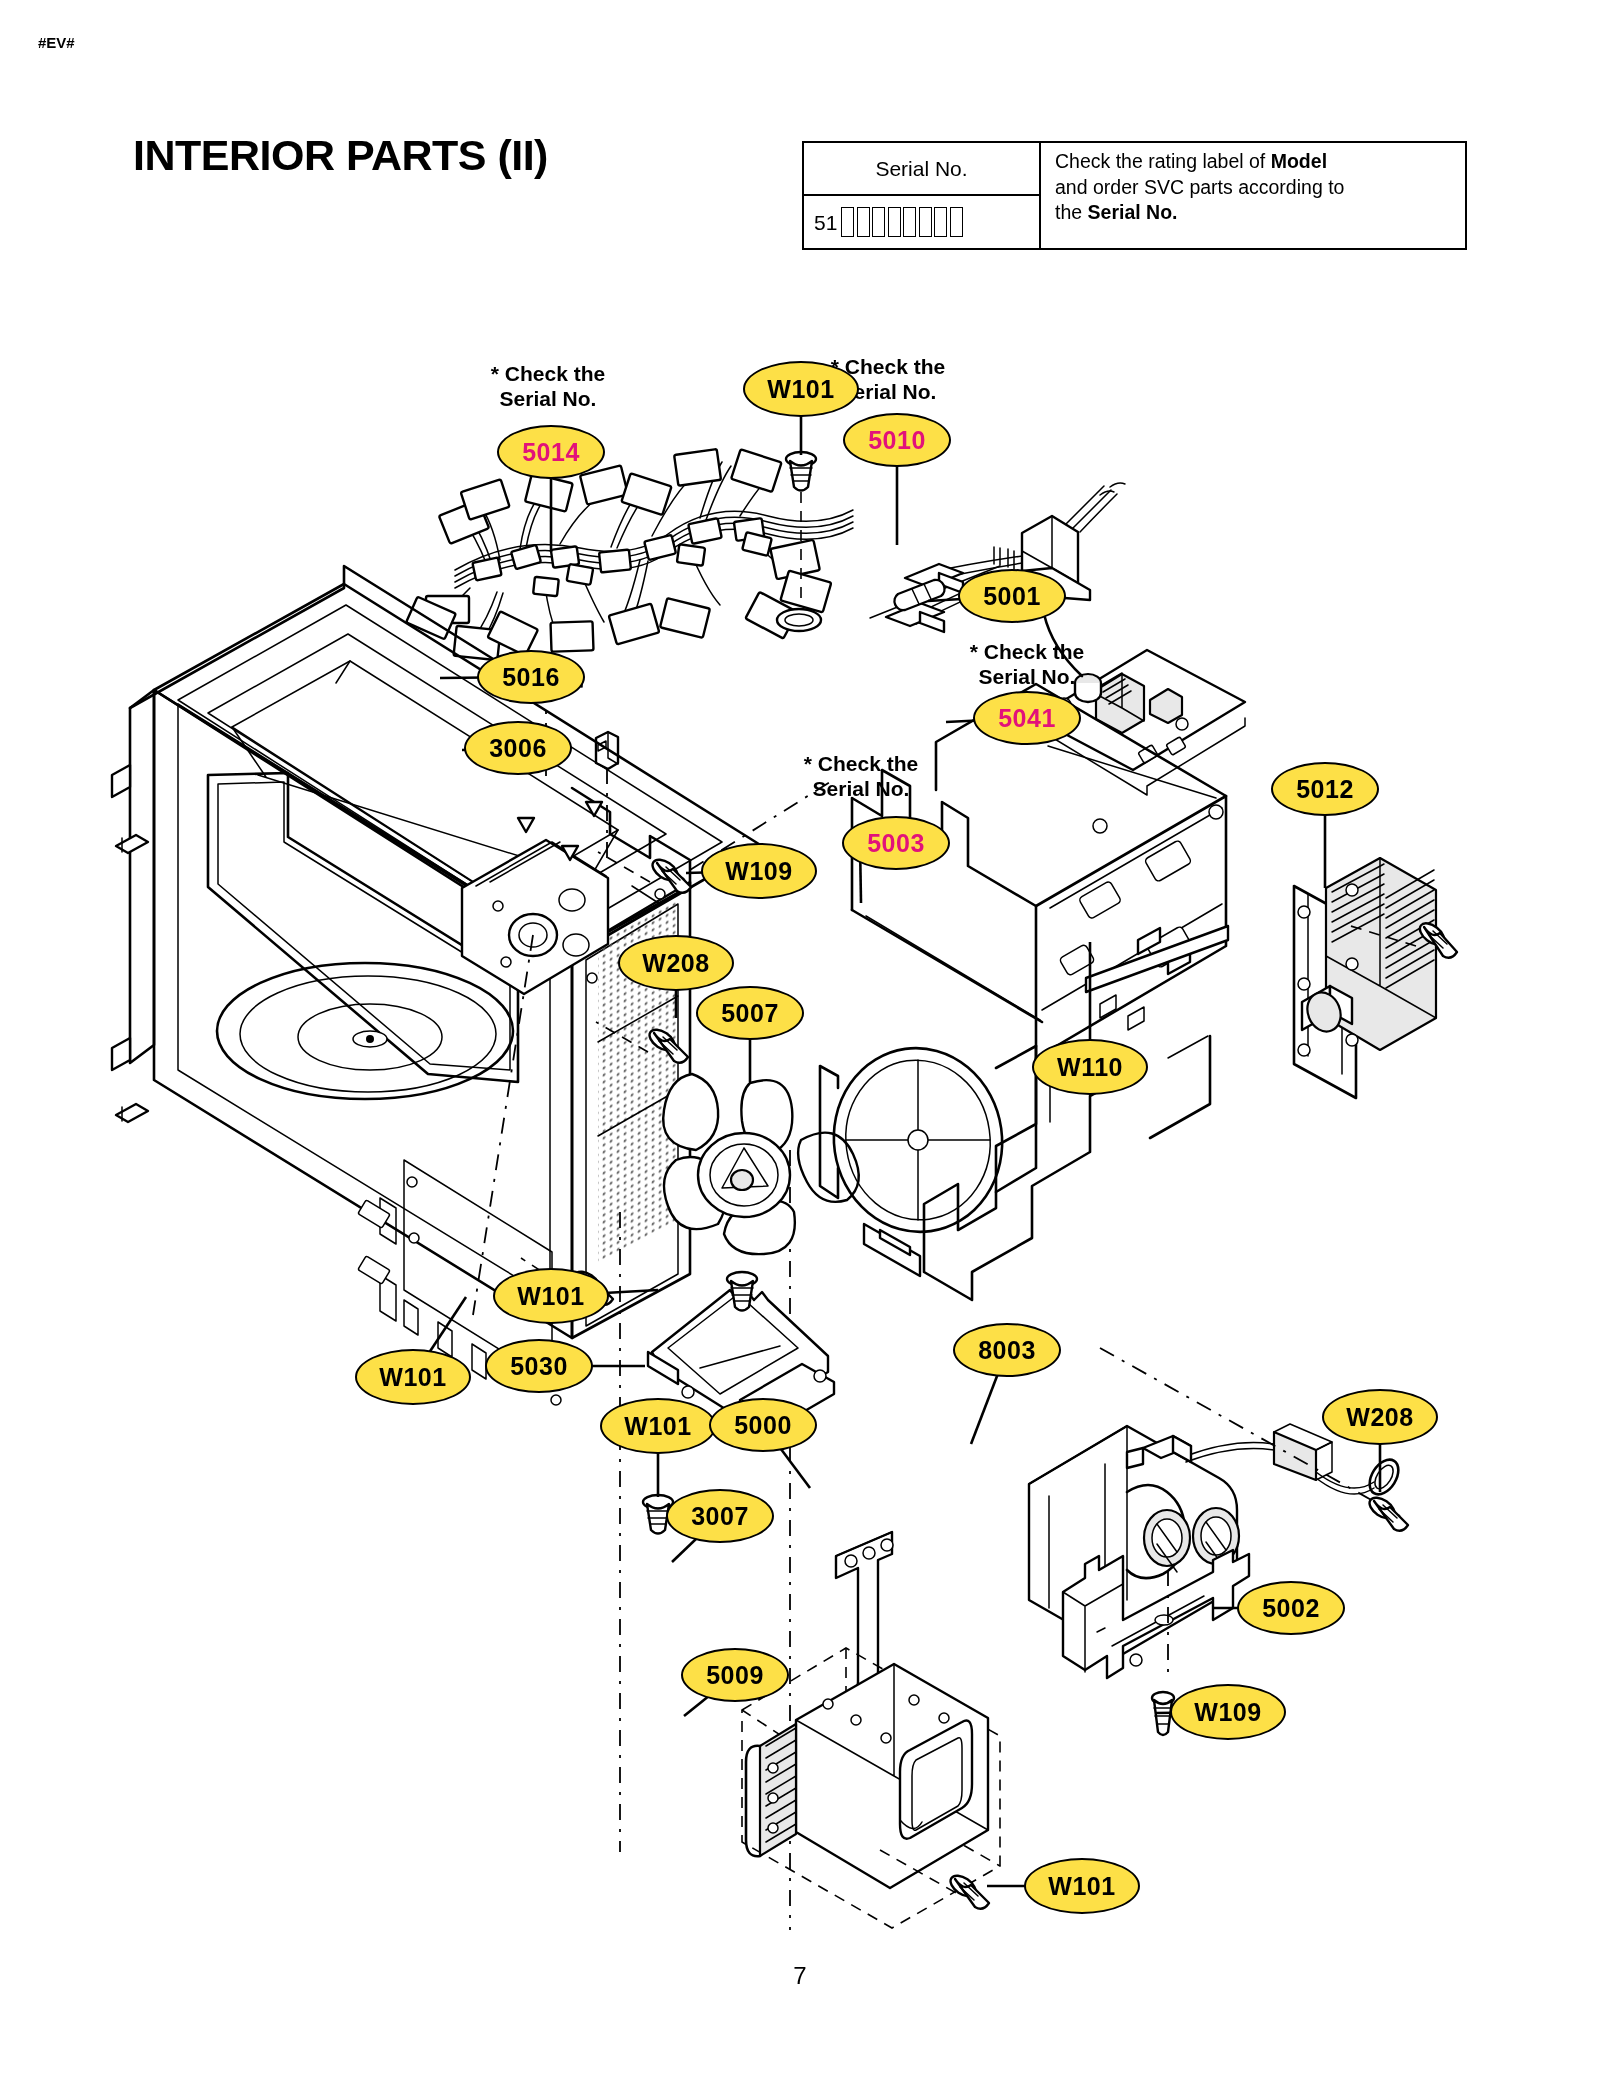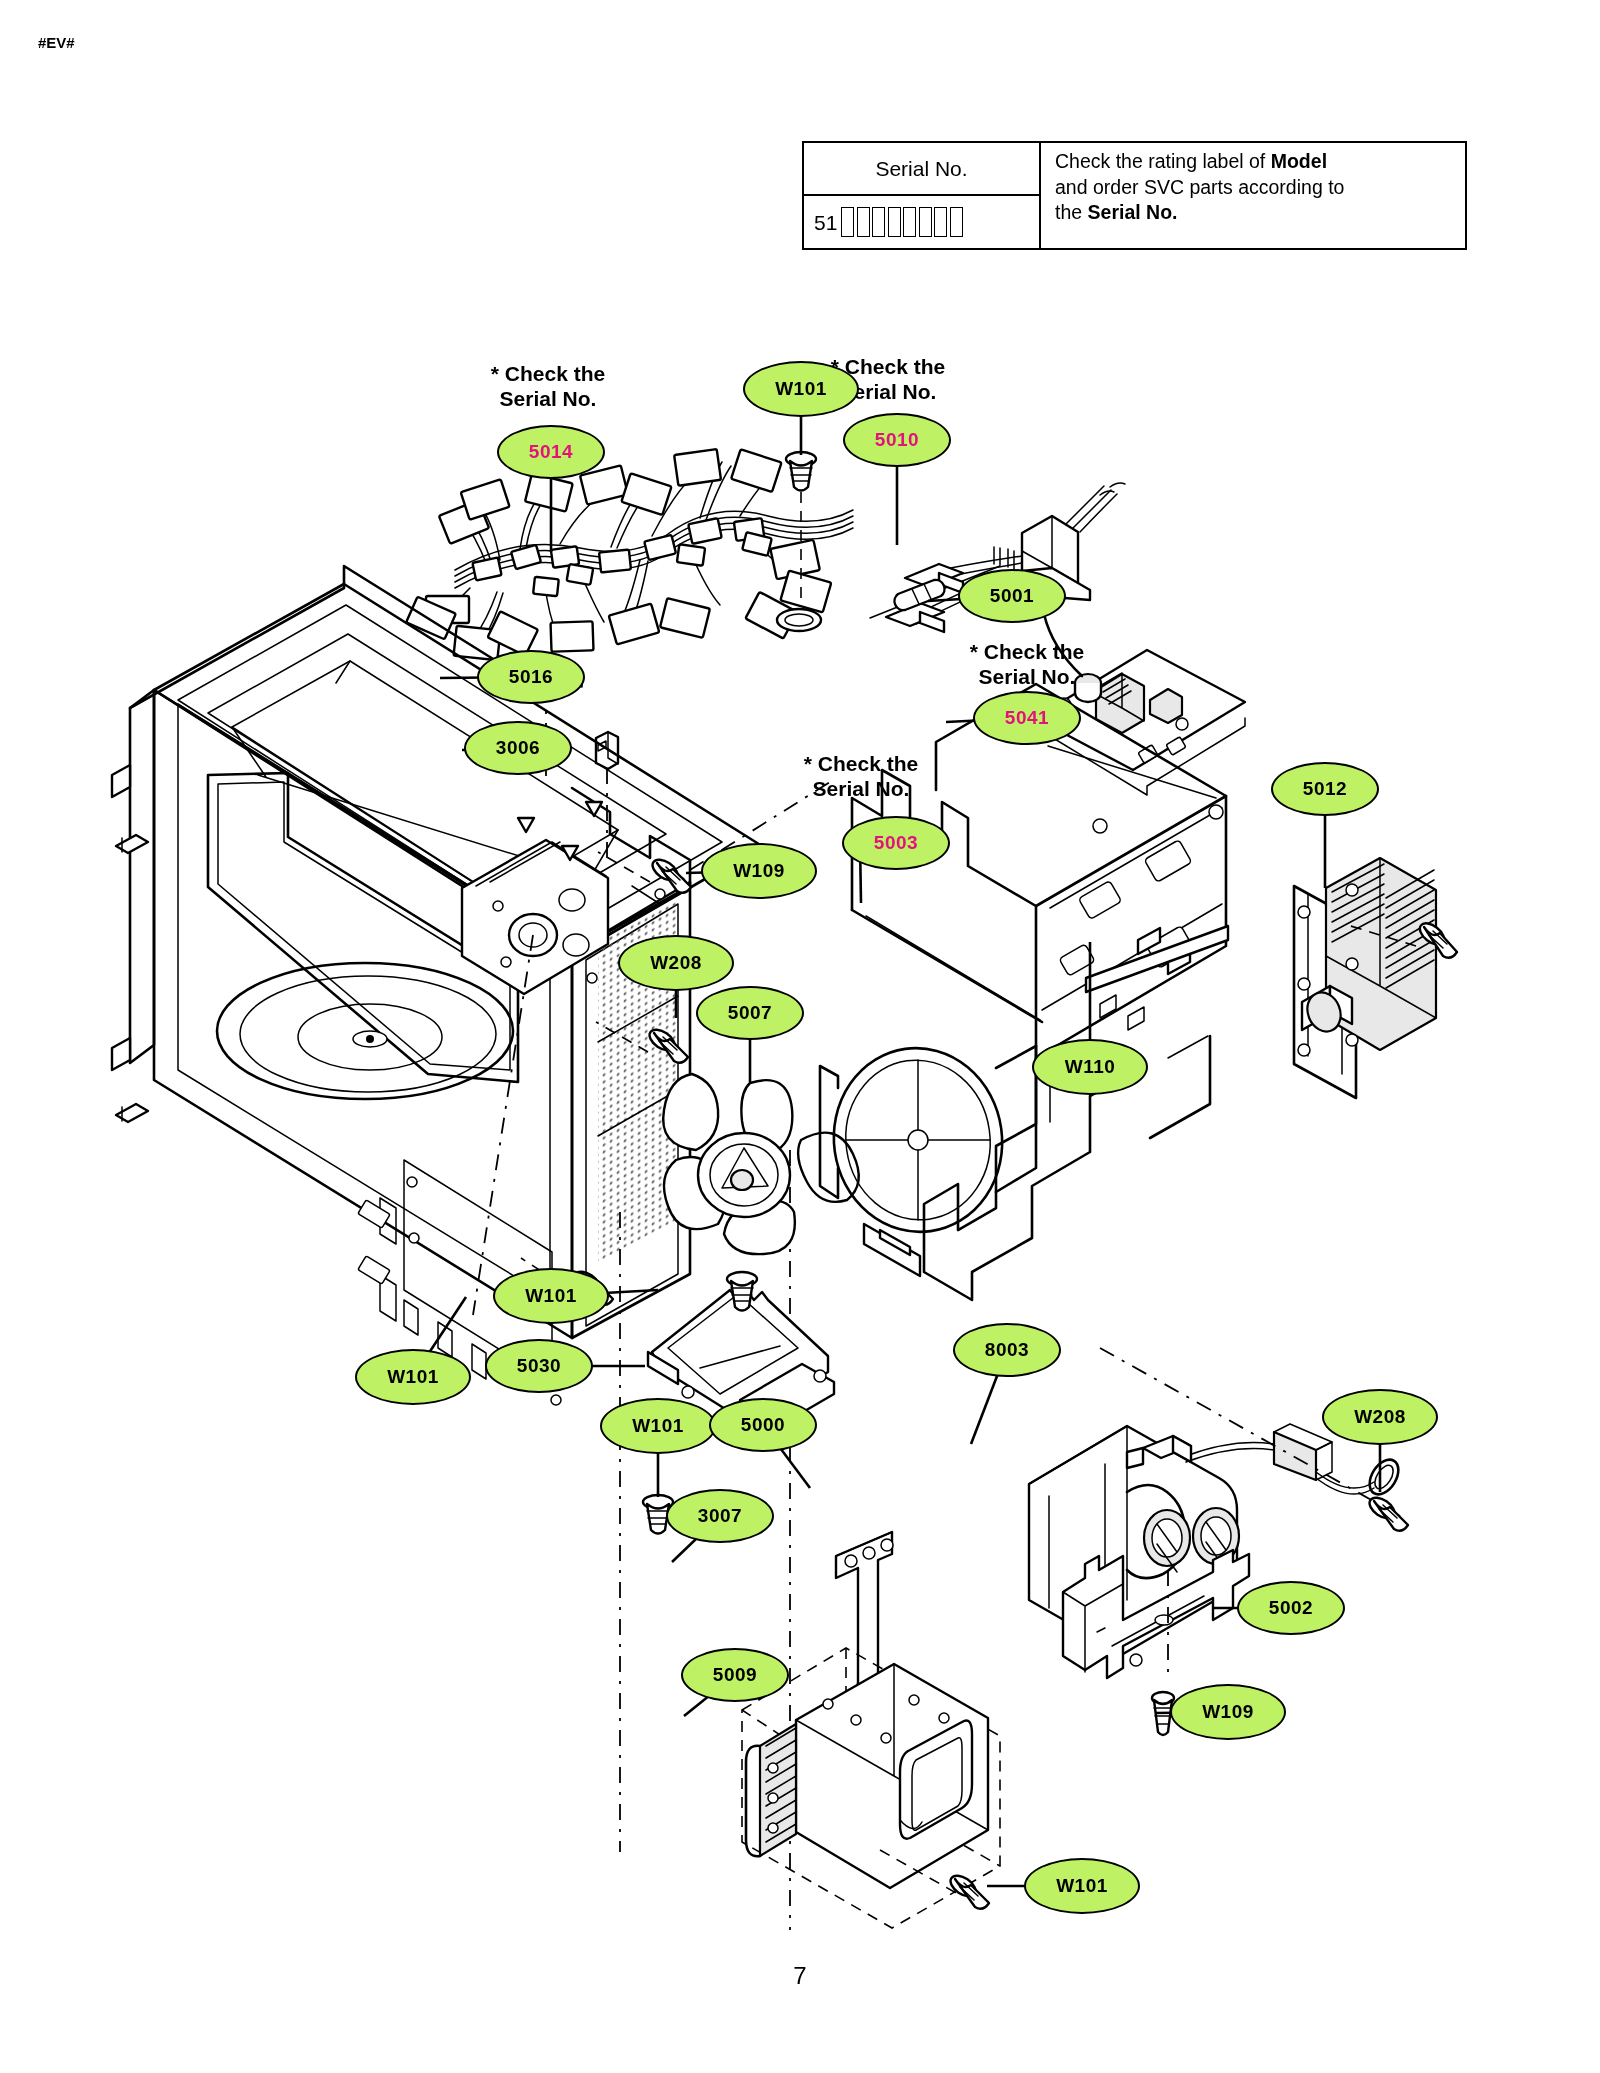--- a/index.html
+++ b/index.html
@@ -94,25 +94,25 @@
     left: 0; top: 0;
     width: 1600px; height: 2073px;
     pointer-events: none;
   }
 
   
   .callout {
     position: absolute;
     border: 2.6px solid #000;
     border-radius: 50%;
-    background: #bef264;
+    background: #fde047;
     display: flex;
     align-items: center;
     justify-content: center;
-    font-size: 19px;
+    font-size: 25px;
     font-weight: bold;
     letter-spacing: 0.5px;
     transform: translate(-50%, -50%);
     text-align: center;
   }
   .callout.w { width: 116px; height: 56px; }
   .callout.p { width: 108px; height: 54px; }
   .callout.hi { color: #e2127a; }
 
   
@@ -134,20 +134,21 @@
     text-align: center;
     font-size: 24px;
   }
 </style>
 </head>
 <body>
 
 <div id="ev-marker">#EV#</div>
 
 <div id="title-block">
+  <div id="page-title">INTERIOR PARTS (II)</div>
 </div>
 
 <div id="serial-box">
   <div id="serial-left">
     <div id="serial-left-top">Serial No.</div>
     <div id="serial-left-bottom">
       <span id="serial-prefix">51</span>
       <span id="serial-cells">
           <span class="serial-cell"></span>
           <span class="serial-cell"></span>

